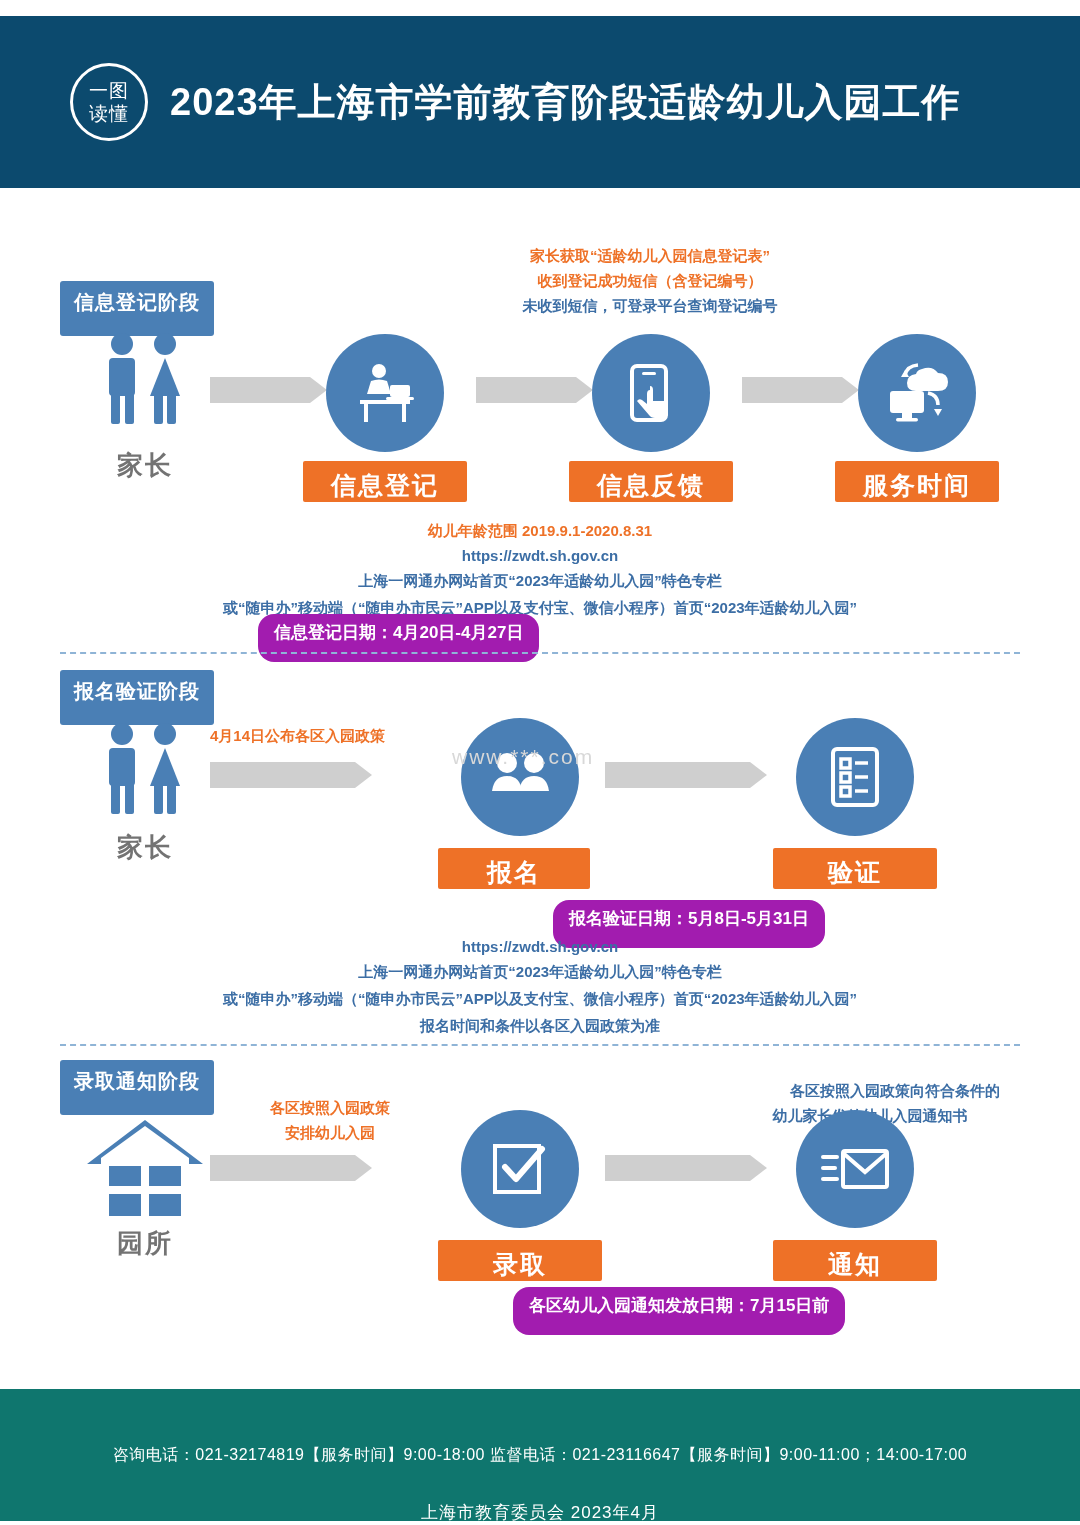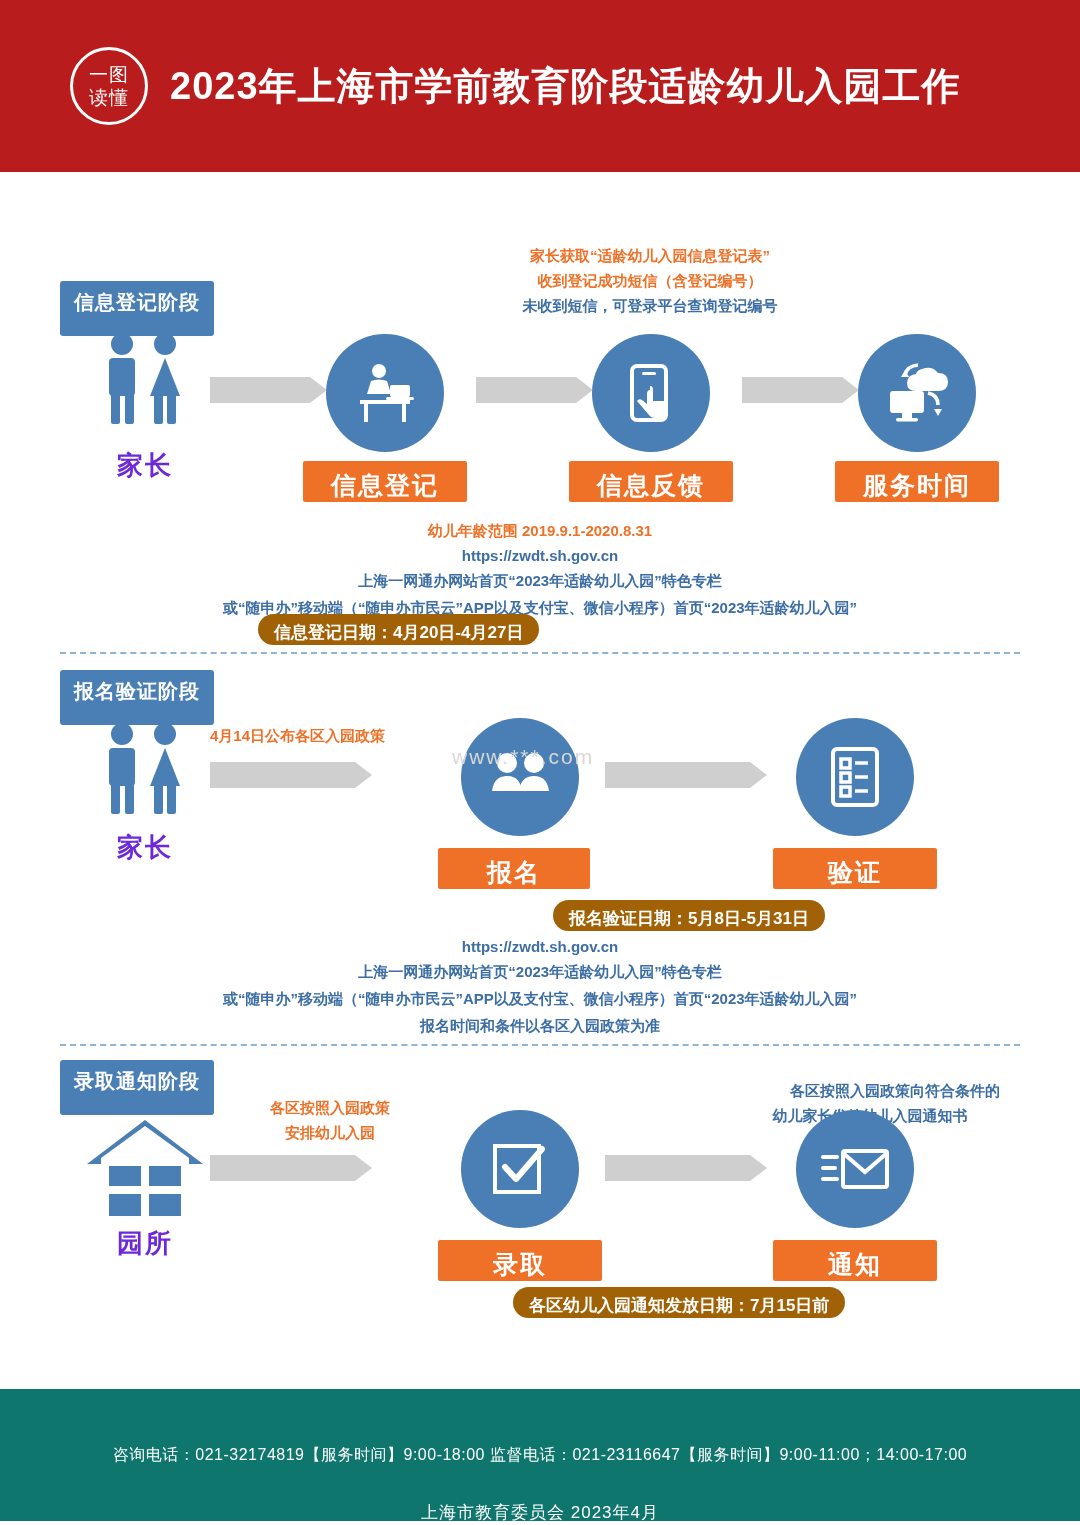--- a/index.html
+++ b/index.html
@@ -17,24 +17,24 @@
   .page {
     position: relative;
     width: 1080px;
     height: 1525px;
     background: #ffffff;
   }
 
   
   .header {
     position: absolute;
-    left: 0; top: 0;
+    left: 0; top: 16px;
     width: 1080px;
     height: 172px;
-    background: #b91c1c;
+    background: #0c4a6e;
     display: flex;
     align-items: center;
   }
   .header-badge {
     width: 72px;
     height: 72px;
     border-radius: 50%;
     border: 3px solid #ffffff;
     margin-left: 70px;
     color: #ffffff;
@@ -83,31 +83,31 @@
     font-size: 25px;
     font-weight: bold;
     letter-spacing: 2px;
     padding: 8px 0 0 0;
     text-align: center;
     border-radius: 2px;
     white-space: nowrap;
   }
   .pill {
     position: absolute;
-    background: #a16207;
+    background: #a21caf;
     color: #ffffff;
     font-size: 17px;
     font-weight: bold;
-    padding: 7px 16px 1px 16px;
+    padding: 7px 16px 18px 16px;
     border-radius: 16px;
     white-space: nowrap;
   }
   .person-label {
     position: absolute;
-    color: #6d28d9;
+    color: #737373;
     font-size: 26px;
     font-weight: bold;
     letter-spacing: 2px;
     text-align: center;
     white-space: nowrap;
   }
   .note-orange {
     position: absolute;
     color: #ee7127;
     font-size: 15px;

